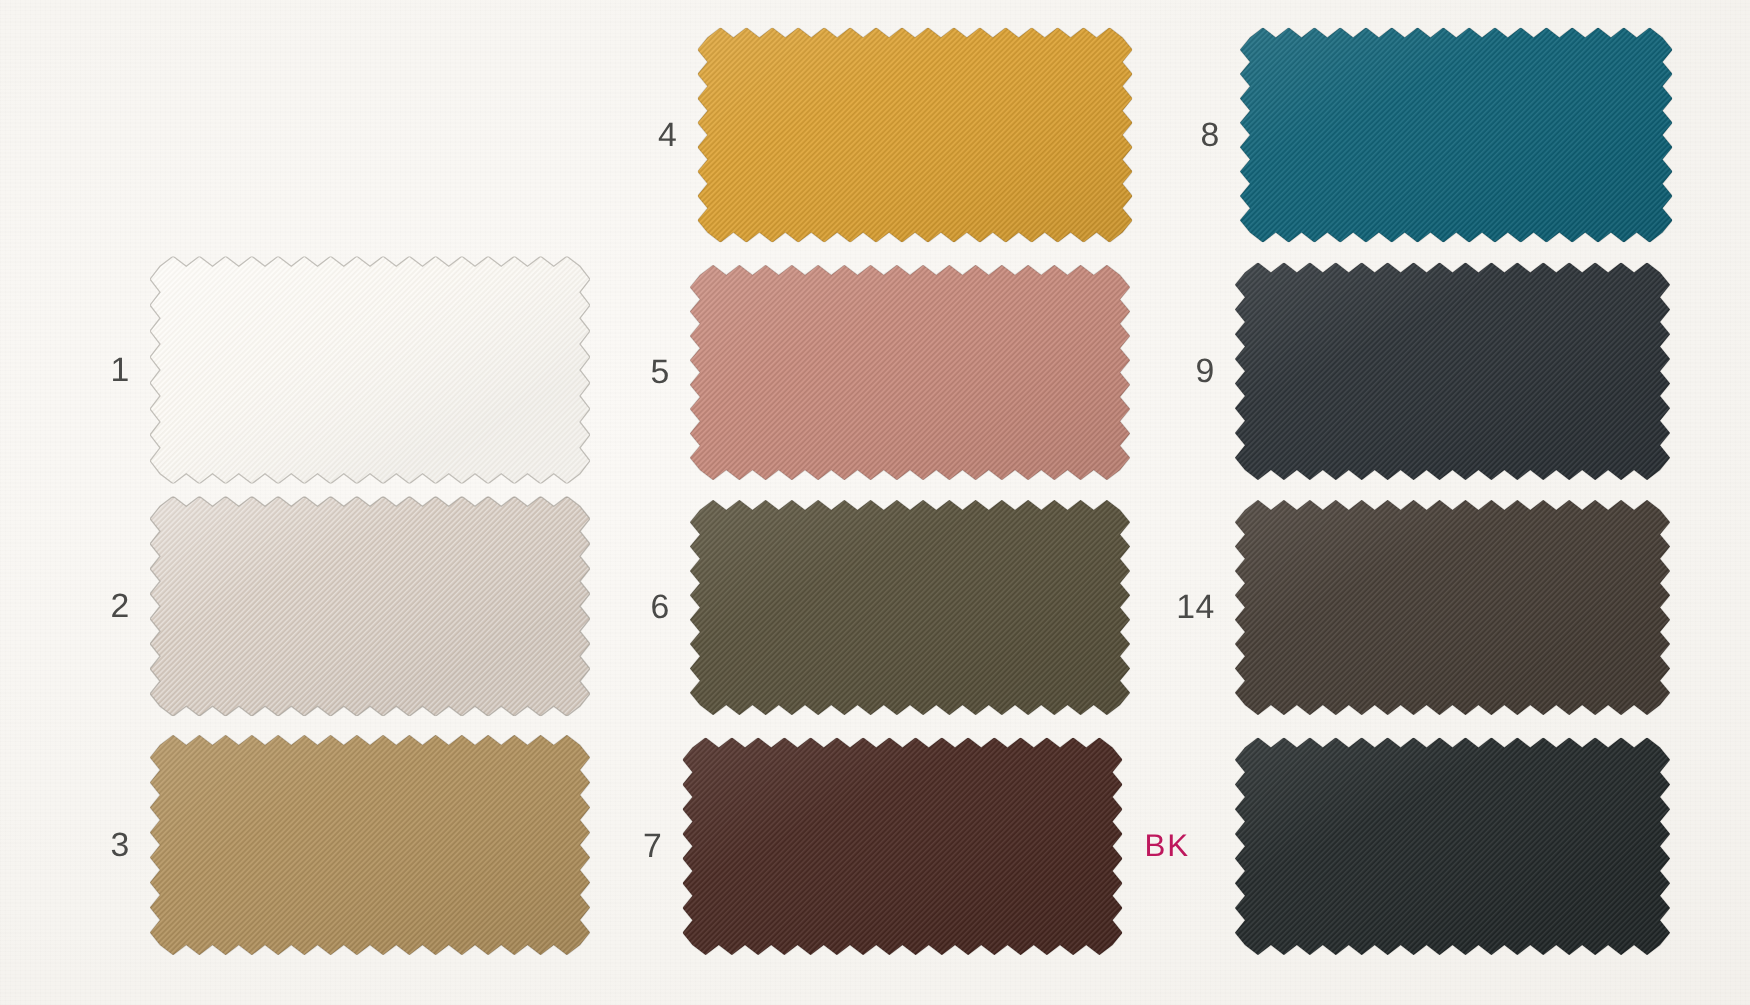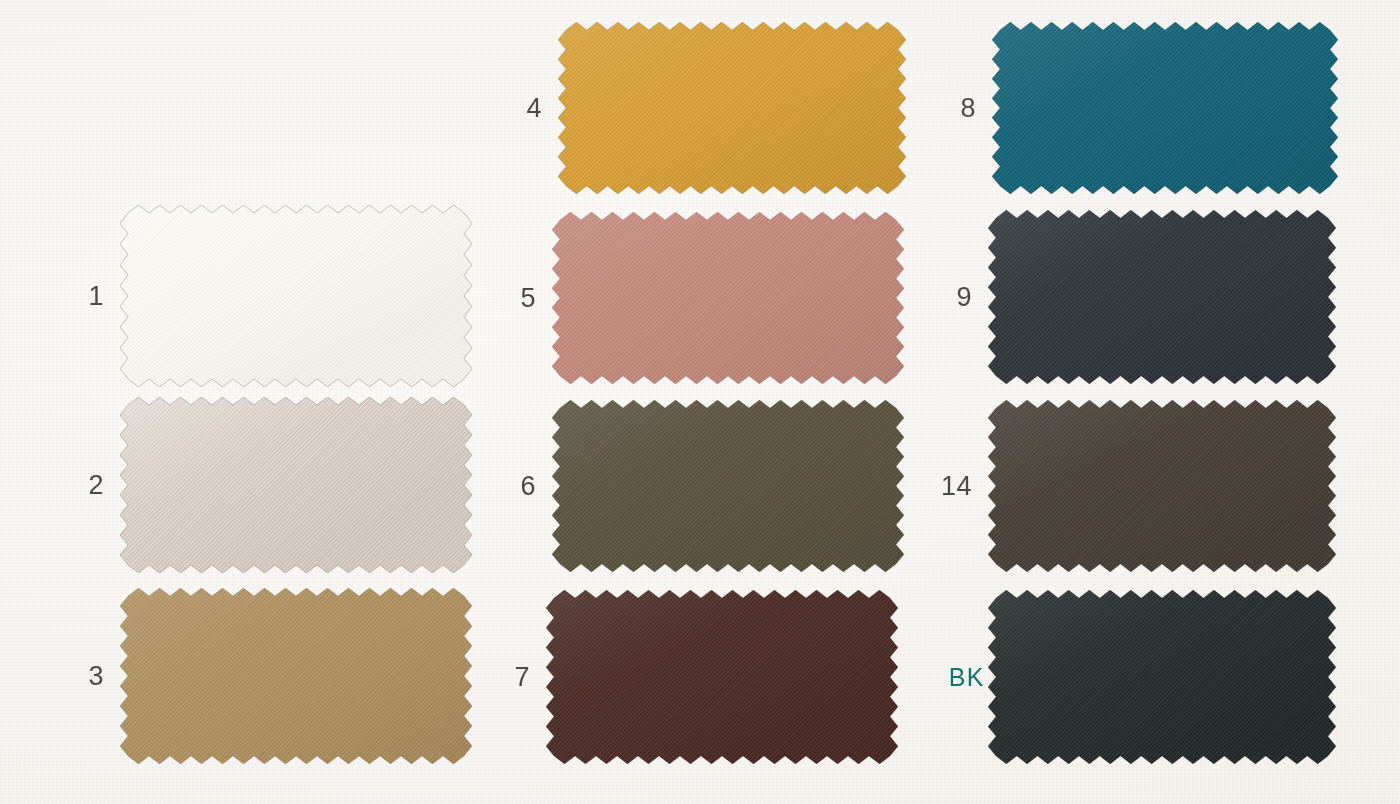--- a/index.html
+++ b/index.html
@@ -332,21 +332,21 @@
           <g clip-path="url(#pink-10)">
             <rect x="0" y="0" width="348" height="172" fill="#463d35"></rect>
             <rect x="0" y="0" width="348" height="172" fill="url(#pink-10-tw)"></rect>
             <rect x="0" y="0" width="348" height="172" fill="url(#pink-10-sh)"></rect>
           </g>
           <path d="M 8 8 L 18.375 0 L 28.75 8 L 39.125 0 L 49.5 8 L 59.875 0 L 70.25 8 L 80.625 0 L 91 8 L 101.375 0 L 111.75 8 L 122.125 0 L 132.5 8 L 142.875 0 L 153.25 8 L 163.625 0 L 174 8 L 184.375 0 L 194.75 8 L 205.125 0 L 215.5 8 L 225.875 0 L 236.25 8 L 246.625 0 L 257 8 L 267.375 0 L 277.75 8 L 288.125 0 L 298.5 8 L 308.875 0 L 319.25 8 L 329.625 0 L 340 8 L 348 17.75 L 340 27.5 L 348 37.25 L 340 47 L 348 56.75 L 340 66.5 L 348 76.25 L 340 86 L 348 95.75 L 340 105.5 L 348 115.25 L 340 125 L 348 134.75 L 340 144.5 L 348 154.25 L 340 164 L 329.625 172 L 319.25 164 L 308.875 172 L 298.5 164 L 288.125 172 L 277.75 164 L 267.375 172 L 257 164 L 246.625 172 L 236.25 164 L 225.875 172 L 215.5 164 L 205.125 172 L 194.75 164 L 184.375 172 L 174 164 L 163.625 172 L 153.25 164 L 142.875 172 L 132.5 164 L 122.125 172 L 111.75 164 L 101.375 172 L 91 164 L 80.625 172 L 70.25 164 L 59.875 172 L 49.5 164 L 39.125 172 L 28.75 164 L 18.375 172 L 8 164 L 0 154.25 L 8 144.5 L 0 134.75 L 8 125 L 0 115.25 L 8 105.5 L 0 95.75 L 8 86 L 0 76.25 L 8 66.5 L 0 56.75 L 8 47 L 0 37.25 L 8 27.5 L 0 17.75 L 8 8 Z" fill="none" stroke="rgba(0,0,0,.12)" stroke-width="1"></path>
         </svg>
       </div>
     </div>
     <div class="cell" style="left: 988px; top: 590px; width: 348px; height: 174px;">
-      <div class="label bk" style="right: 351px; width: 70px; color: #0f766e;">BK</div>
+      <div class="label bk" style="right: 384px; width: 70px; color: #be185d;">BK</div>
       <div class="swatch" style="width: 348px; height: 174px;">
         <svg width="348" height="174" viewBox="0 0 348 174" style="display: block;">
           <defs>
             <clipPath id="pink-bk">
               <path d="M 8 8 L 18.375 0 L 28.75 8 L 39.125 0 L 49.5 8 L 59.875 0 L 70.25 8 L 80.625 0 L 91 8 L 101.375 0 L 111.75 8 L 122.125 0 L 132.5 8 L 142.875 0 L 153.25 8 L 163.625 0 L 174 8 L 184.375 0 L 194.75 8 L 205.125 0 L 215.5 8 L 225.875 0 L 236.25 8 L 246.625 0 L 257 8 L 267.375 0 L 277.75 8 L 288.125 0 L 298.5 8 L 308.875 0 L 319.25 8 L 329.625 0 L 340 8 L 348 17.875 L 340 27.75 L 348 37.625 L 340 47.5 L 348 57.375 L 340 67.25 L 348 77.125 L 340 87 L 348 96.875 L 340 106.75 L 348 116.625 L 340 126.5 L 348 136.375 L 340 146.25 L 348 156.125 L 340 166 L 329.625 174 L 319.25 166 L 308.875 174 L 298.5 166 L 288.125 174 L 277.75 166 L 267.375 174 L 257 166 L 246.625 174 L 236.25 166 L 225.875 174 L 215.5 166 L 205.125 174 L 194.75 166 L 184.375 174 L 174 166 L 163.625 174 L 153.25 166 L 142.875 174 L 132.5 166 L 122.125 174 L 111.75 166 L 101.375 174 L 91 166 L 80.625 174 L 70.25 166 L 59.875 174 L 49.5 166 L 39.125 174 L 28.75 166 L 18.375 174 L 8 166 L 0 156.125 L 8 146.25 L 0 136.375 L 8 126.5 L 0 116.625 L 8 106.75 L 0 96.875 L 8 87 L 0 77.125 L 8 67.25 L 0 57.375 L 8 47.5 L 0 37.625 L 8 27.75 L 0 17.875 L 8 8 Z"></path>
             </clipPath>
             <pattern id="pink-bk-tw" width="3" height="3" patternUnits="userSpaceOnUse" patternTransform="rotate(-45)">
               <rect x="0" y="0" width="3" height="1.2" fill="#ffffff" opacity="0.085"></rect>
               <rect x="0" y="1.6" width="3" height="1.2" fill="#000000" opacity="0.10"></rect>
             </pattern>

